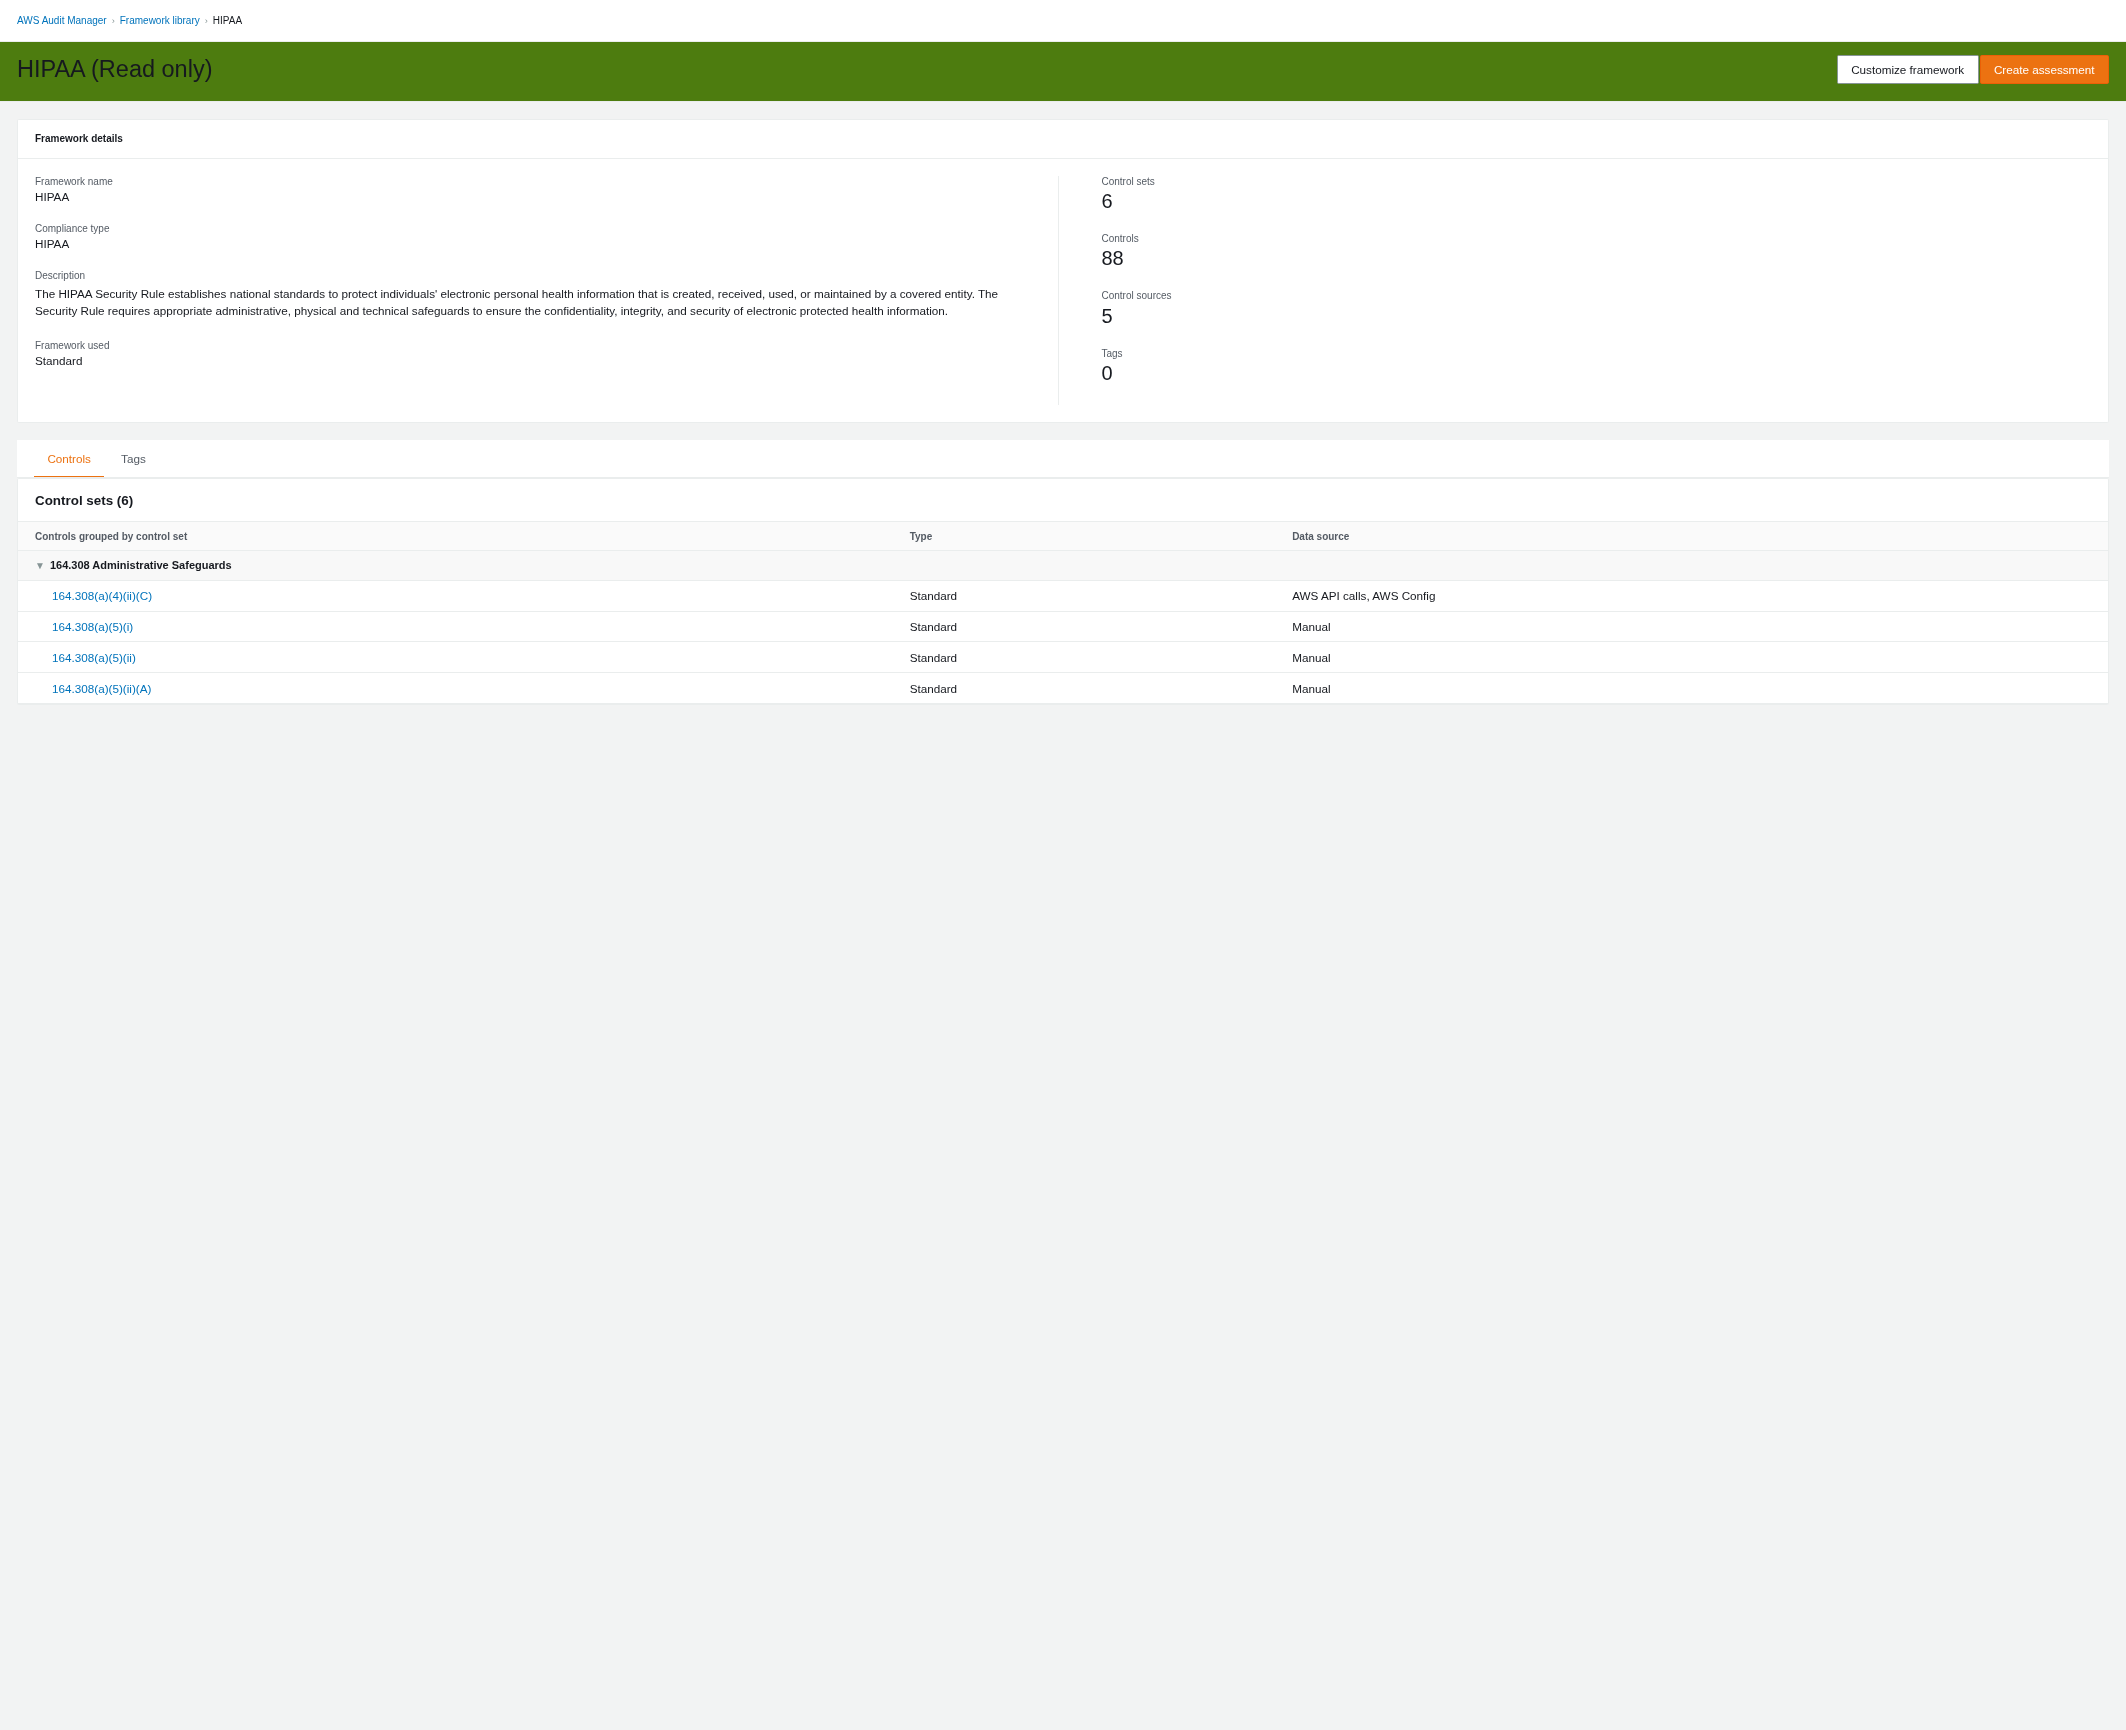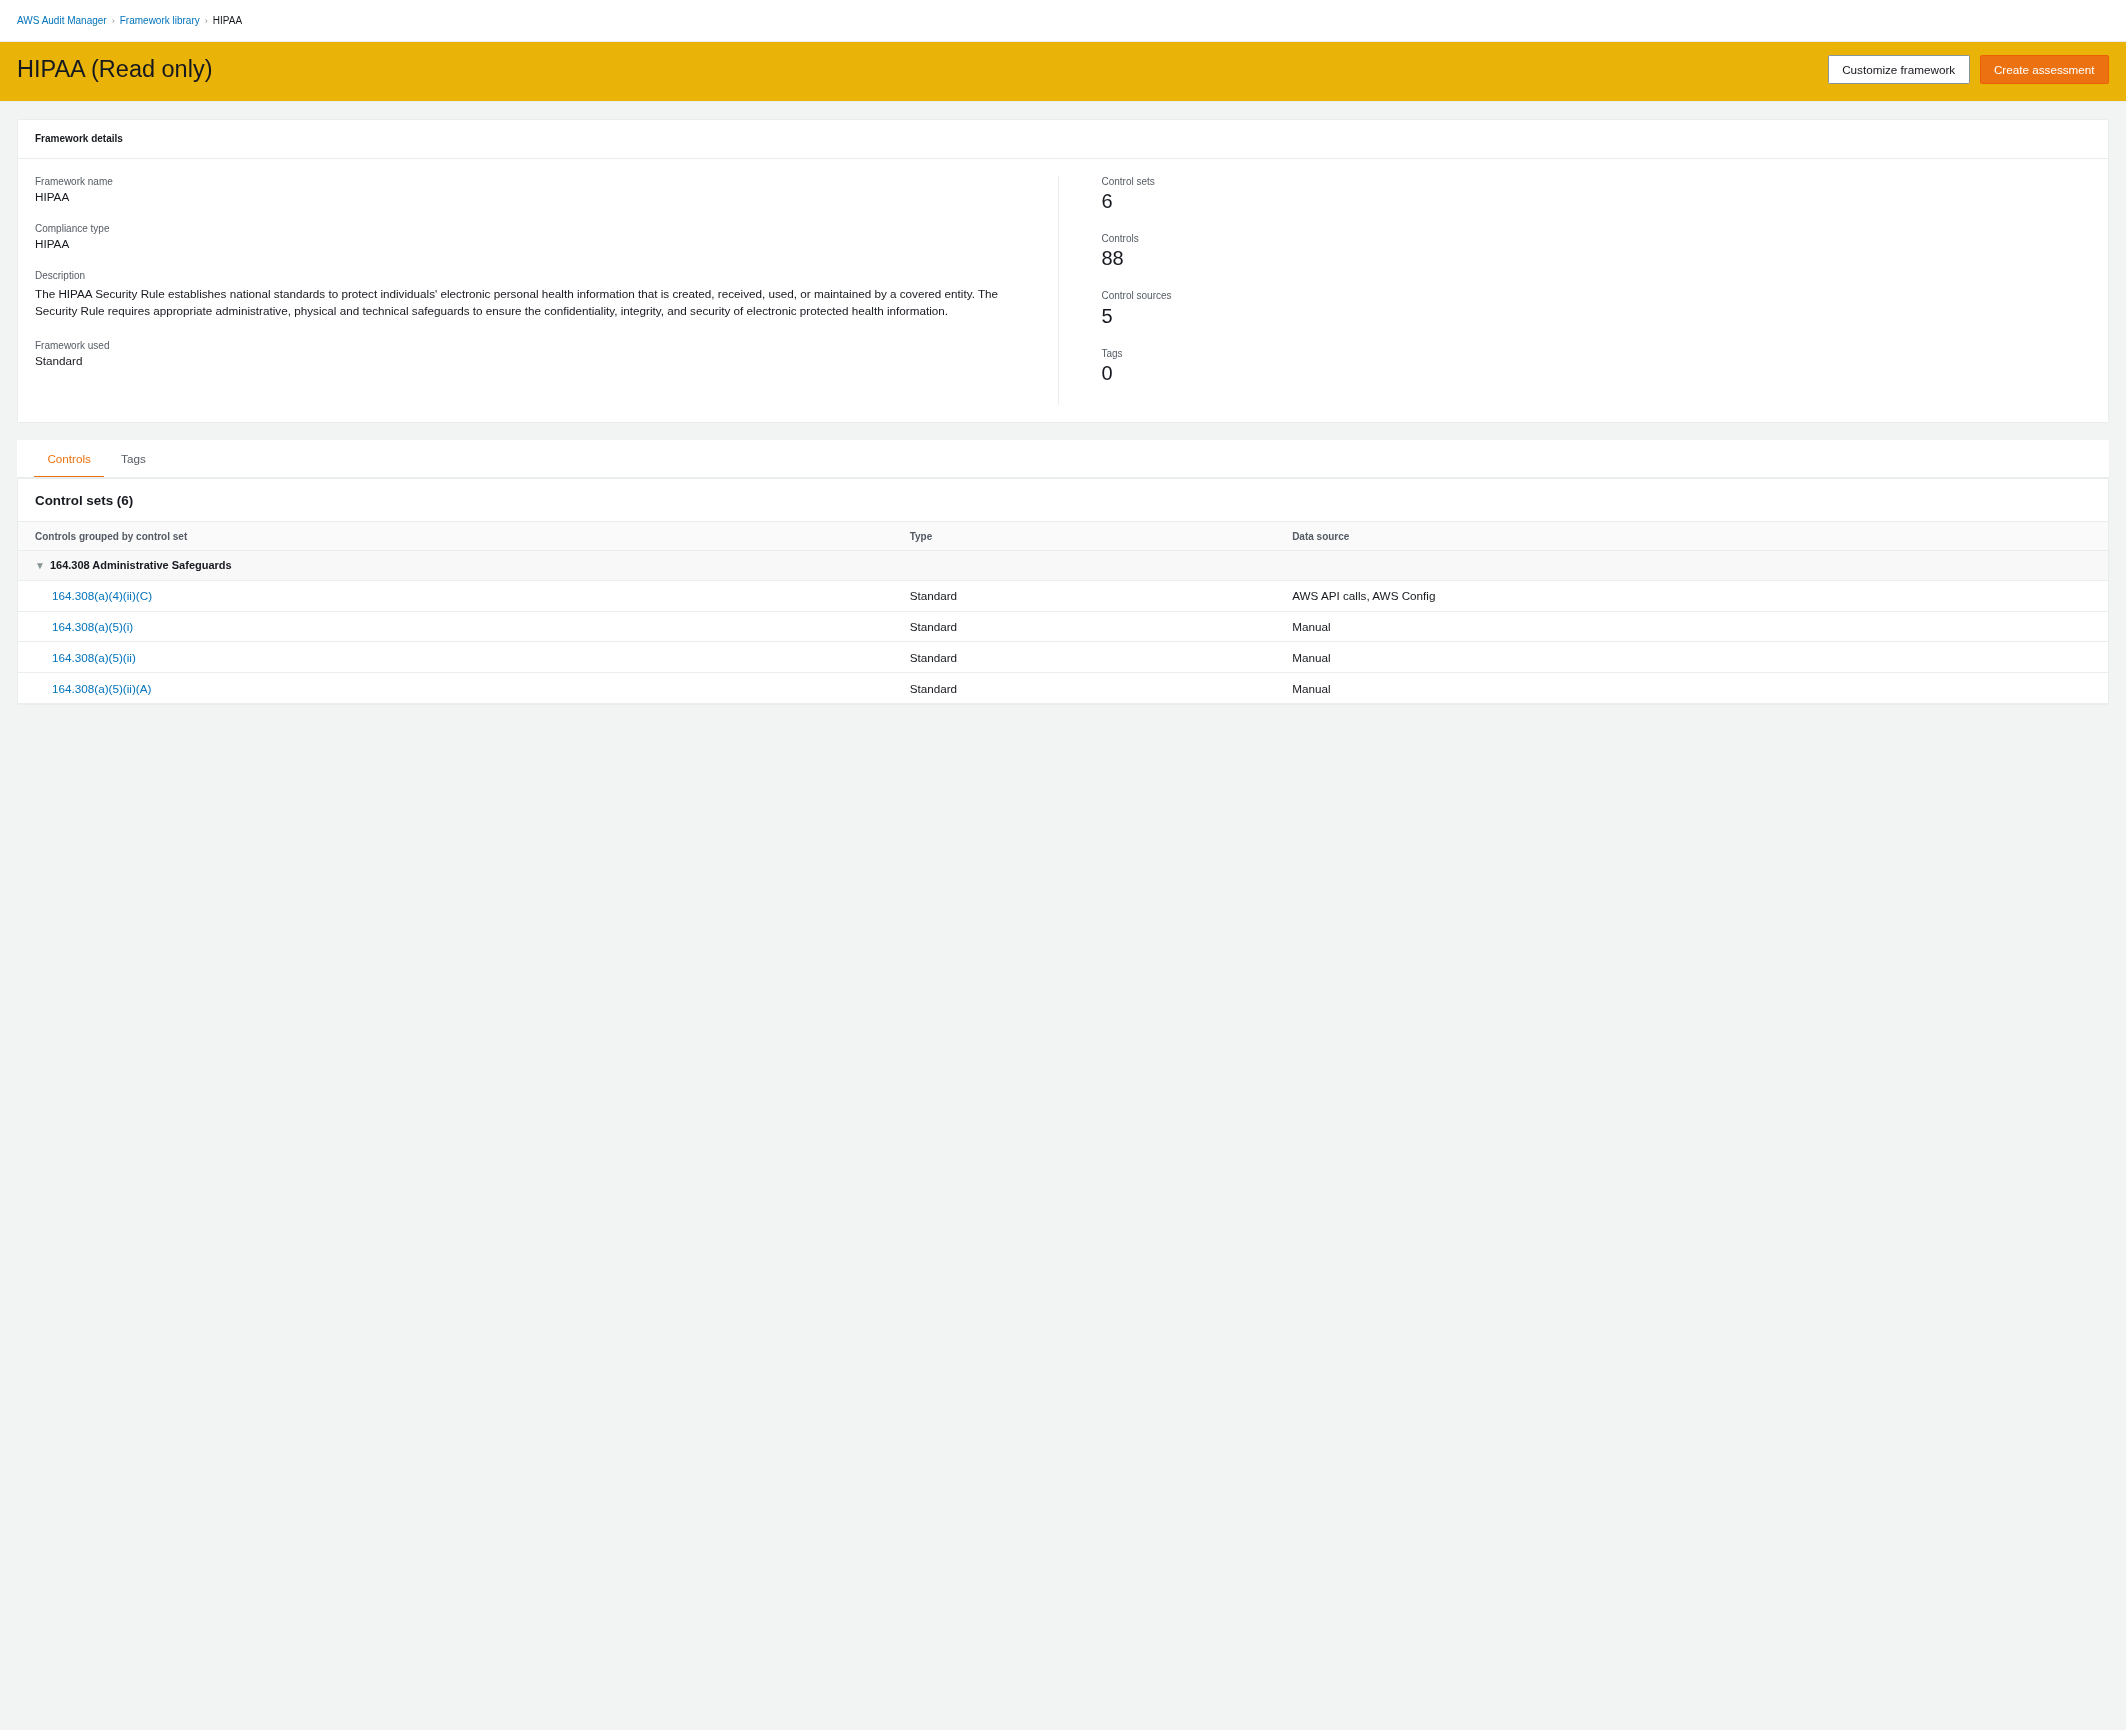--- a/index.html
+++ b/index.html
@@ -28,31 +28,31 @@
       font-size: 9.2px;
     }
     .breadcrumb-current { color: #16191f; }
 
     
     .page-header {
       display: flex;
       align-items: center;
       justify-content: space-between;
       padding: 13.4px 17px 17px 17px;
-      background: #eab308;
+      background: #4d7c0f;
       border-bottom: 0.8px solid #eaeded;
     }
     .page-title {
       font-size: 23.5px;
       font-weight: 300;
       color: #16191f;
     }
     .header-actions {
       display: flex;
-      gap: 10px;
+      gap: 1px;
       align-items: flex-start;
     }
     .btn-secondary {
       padding: 6.7px 13.4px;
       background: #fff;
       border: 0.8px solid #879596;
       border-radius: 1.7px;
       color: #16191f;
       font-size: 11.7px;
       cursor: pointer;

